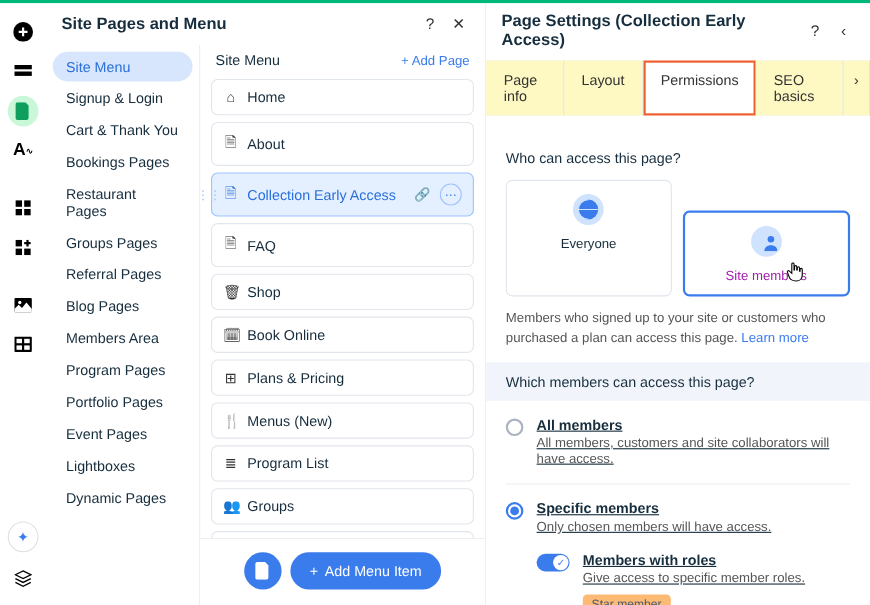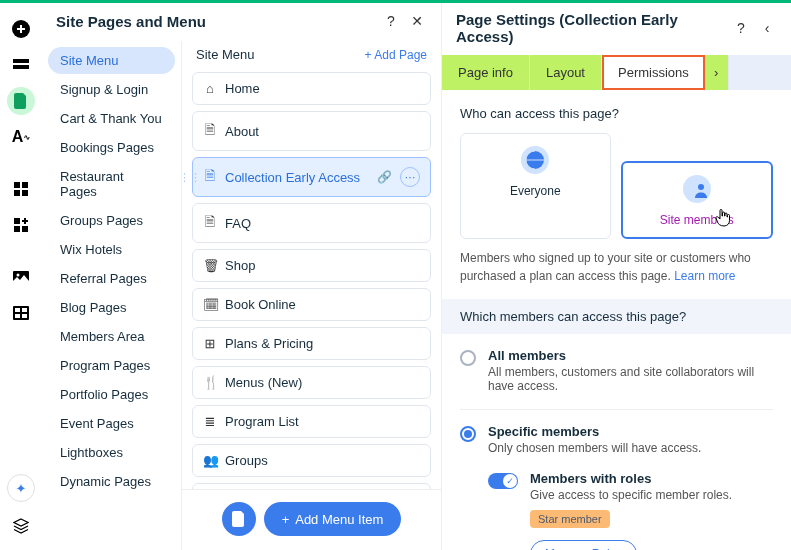--- a/index.html
+++ b/index.html
@@ -29,35 +29,35 @@
 .page-item { border: 1px solid #e1e6ed; border-radius: 6px; padding: 8px 10px; margin-bottom: 6px; display: flex; align-items: center; gap: 8px; font-size: 13px; cursor: pointer; background:#fff; }
 .page-item .pi-icon { font-size: 13px; color: #333; width: 14px; text-align:center; }
 .page-item.selected { background: #e4f0ff; border-color: #9ec1ff; color: #2b6fdb; }
 .page-item.selected .pi-icon { color:#2b6fdb; }
 .pi-spacer { flex: 1; }
 .pi-action { width: 20px; height: 20px; border-radius: 50%; border: 1px solid #9ec1ff; display: flex; align-items: center; justify-content: center; font-size: 11px; color: #3b7ced; cursor: pointer; }
 .bottom-actions { padding: 12px 0 14px 0; display: flex; justify-content: center; gap: 8px; border-top: 1px solid #eee; background:#fff; }
 .round-btn { width: 34px; height: 34px; border-radius: 50%; background: #3b7ced; display: flex; align-items: center; justify-content: center; color: #fff; font-size: 15px; cursor: pointer; }
 .pill-btn { background: #3b7ced; color: #fff; border-radius: 18px; padding: 8px 18px; font-size: 13px; cursor: pointer; display: flex; align-items: center; gap: 6px; }
 .tabs { display: flex; background: #e9effa; }
-.tab { padding: 10px 16px; font-size: 13px; color: #333; cursor: pointer; background: #bef264; border-right: 1px solid #dfe7f3; }
+.tab { padding: 10px 16px; font-size: 13px; color: #333; cursor: pointer; background: #fef9c3; border-right: 1px solid #dfe7f3; }
 .tab.highlighted { border: 2px solid #ef6030; background: #fff; padding: 8px 14px; }
 .tab.chevron { flex:0 0 24px; text-align:center; padding:10px 0; }
-.perm-body { padding: 16px 18px 4px 18px; overflow-y:auto; }
+.perm-body { padding: 31px 18px 4px 18px; overflow-y:auto; }
 .question { font-size: 13px; margin-bottom: 12px; }
 .cards { display: flex; gap: 10px; margin-bottom: 10px; }
 .card { flex: 1; border: 1px solid #e1e6ed; border-radius: 6px; padding: 12px 6px 10px 6px; text-align: center; cursor: pointer; position: relative; }
 .card.selected { border: 2px solid #3b7ced; color: #a21caf; margin-top: 28px; }
 .card-ico { width: 28px; height: 28px; border-radius: 50%; background: #cfe3ff; margin: 0 auto 10px auto; display:flex; align-items:center; justify-content:center; font-size:15px; color:#3b7ced; }
 .card-label { font-size: 12px; }
 .cursor-hand { position:absolute; right:40px; bottom:6px; font-size:16px; pointer-events:none; }
 .help-text { font-size: 12px; color: #555; line-height: 1.5; margin-bottom: 4px; }
 .help-text a { color: #3b7ced; text-decoration: none; }
 .section-bar { background: #f1f5fb; padding: 10px 18px; font-size: 13px; margin: 14px -18px 0 -18px; }
-.radio-row { display: flex; gap: 12px; padding: 14px 0 4px 0; }
+.radio-row { display: flex; gap: 12px; padding: 14px 0 4px 0; text-decoration: underline; }
 .radio-row.divider-below { border-bottom: 1px solid #eee; padding-bottom: 16px; }
 .radio { width: 16px; height: 16px; border-radius: 50%; border: 2px solid #3b7ced; flex-shrink: 0; margin-top: 2px; position: relative; cursor: pointer; }
 .radio.empty { border-color: #aab3bf; }
 .radio.checked::after { content:""; width:8px; height:8px; background:#3b7ced; border-radius:50%; position:absolute; top:2px; left:2px; }
 .radio-label { font-size: 13px; font-weight: 600; margin-bottom: 2px; }
 .radio-desc { font-size: 12px; color: #555; }
 .toggle-row { display: flex; gap: 12px; padding: 16px 0 0 28px; }
 .toggle { width: 30px; height: 16px; border-radius: 9px; background: #3b7ced; position: relative; flex-shrink: 0; cursor: pointer; margin-top:2px; }
 .toggle::after { content:"✓"; position:absolute; right:1px; top:1px; width:14px; height:14px; background:#fff; border-radius:50%; font-size:9px; color:#3b7ced; display:flex; align-items:center; justify-content:center; }
 .chip { display:inline-block; background:#fdba74; color:#4a5a6f; font-size:11px; padding:3px 8px; border-radius:4px; margin-top:8px; }
@@ -140,21 +140,20 @@
       <div class="hdr-btn">✕</div>
     </div>
     <div class="split">
       <div class="col-menu" id="menu-col">
           <div class="menu-link active">Site Menu</div>
           <div class="menu-link">Signup &amp; Login</div>
           <div class="menu-link">Cart &amp; Thank You</div>
           <div class="menu-link">Bookings Pages</div>
           <div class="menu-link">Restaurant Pages</div>
           <div class="menu-link">Groups Pages</div>
-          <div class="menu-link">Wix Hotels</div>
           <div class="menu-link">Referral Pages</div>
           <div class="menu-link">Blog Pages</div>
           <div class="menu-link">Members Area</div>
           <div class="menu-link">Program Pages</div>
           <div class="menu-link">Portfolio Pages</div>
           <div class="menu-link">Event Pages</div>
           <div class="menu-link">Lightboxes</div>
           <div class="menu-link">Dynamic Pages</div>
         </div>
       <div class="col-content">
@@ -227,20 +226,21 @@
   <div class="panel-right">
     <div class="panel-header">
       <div class="panel-title">Page Settings (Collection Early Access)</div>
       <div class="hdr-btn">?</div>
       <div class="hdr-btn">‹</div>
     </div>
     <div class="tabs" id="tabs">
         <div class="tab">Page info</div>
         <div class="tab">Layout</div>
         <div class="tab highlighted">Permissions</div>
+        <div class="tab">SEO basics</div>
         <div class="tab chevron">›</div>
       </div>
     <div class="perm-body">
       <div class="question">Who can access this page?</div>
       <div class="cards" id="cards">
           <div class="card">
             <div class="card-ico">
               <svg width="20" height="20" viewBox="0 0 20 20">
                 <circle cx="10" cy="10" r="9" fill="#3b7ced"></circle>
                 <path d="M10 1a9 9 0 000 18M1 10h18" stroke="#cfe3ff" stroke-width="1" fill="none"></path>

